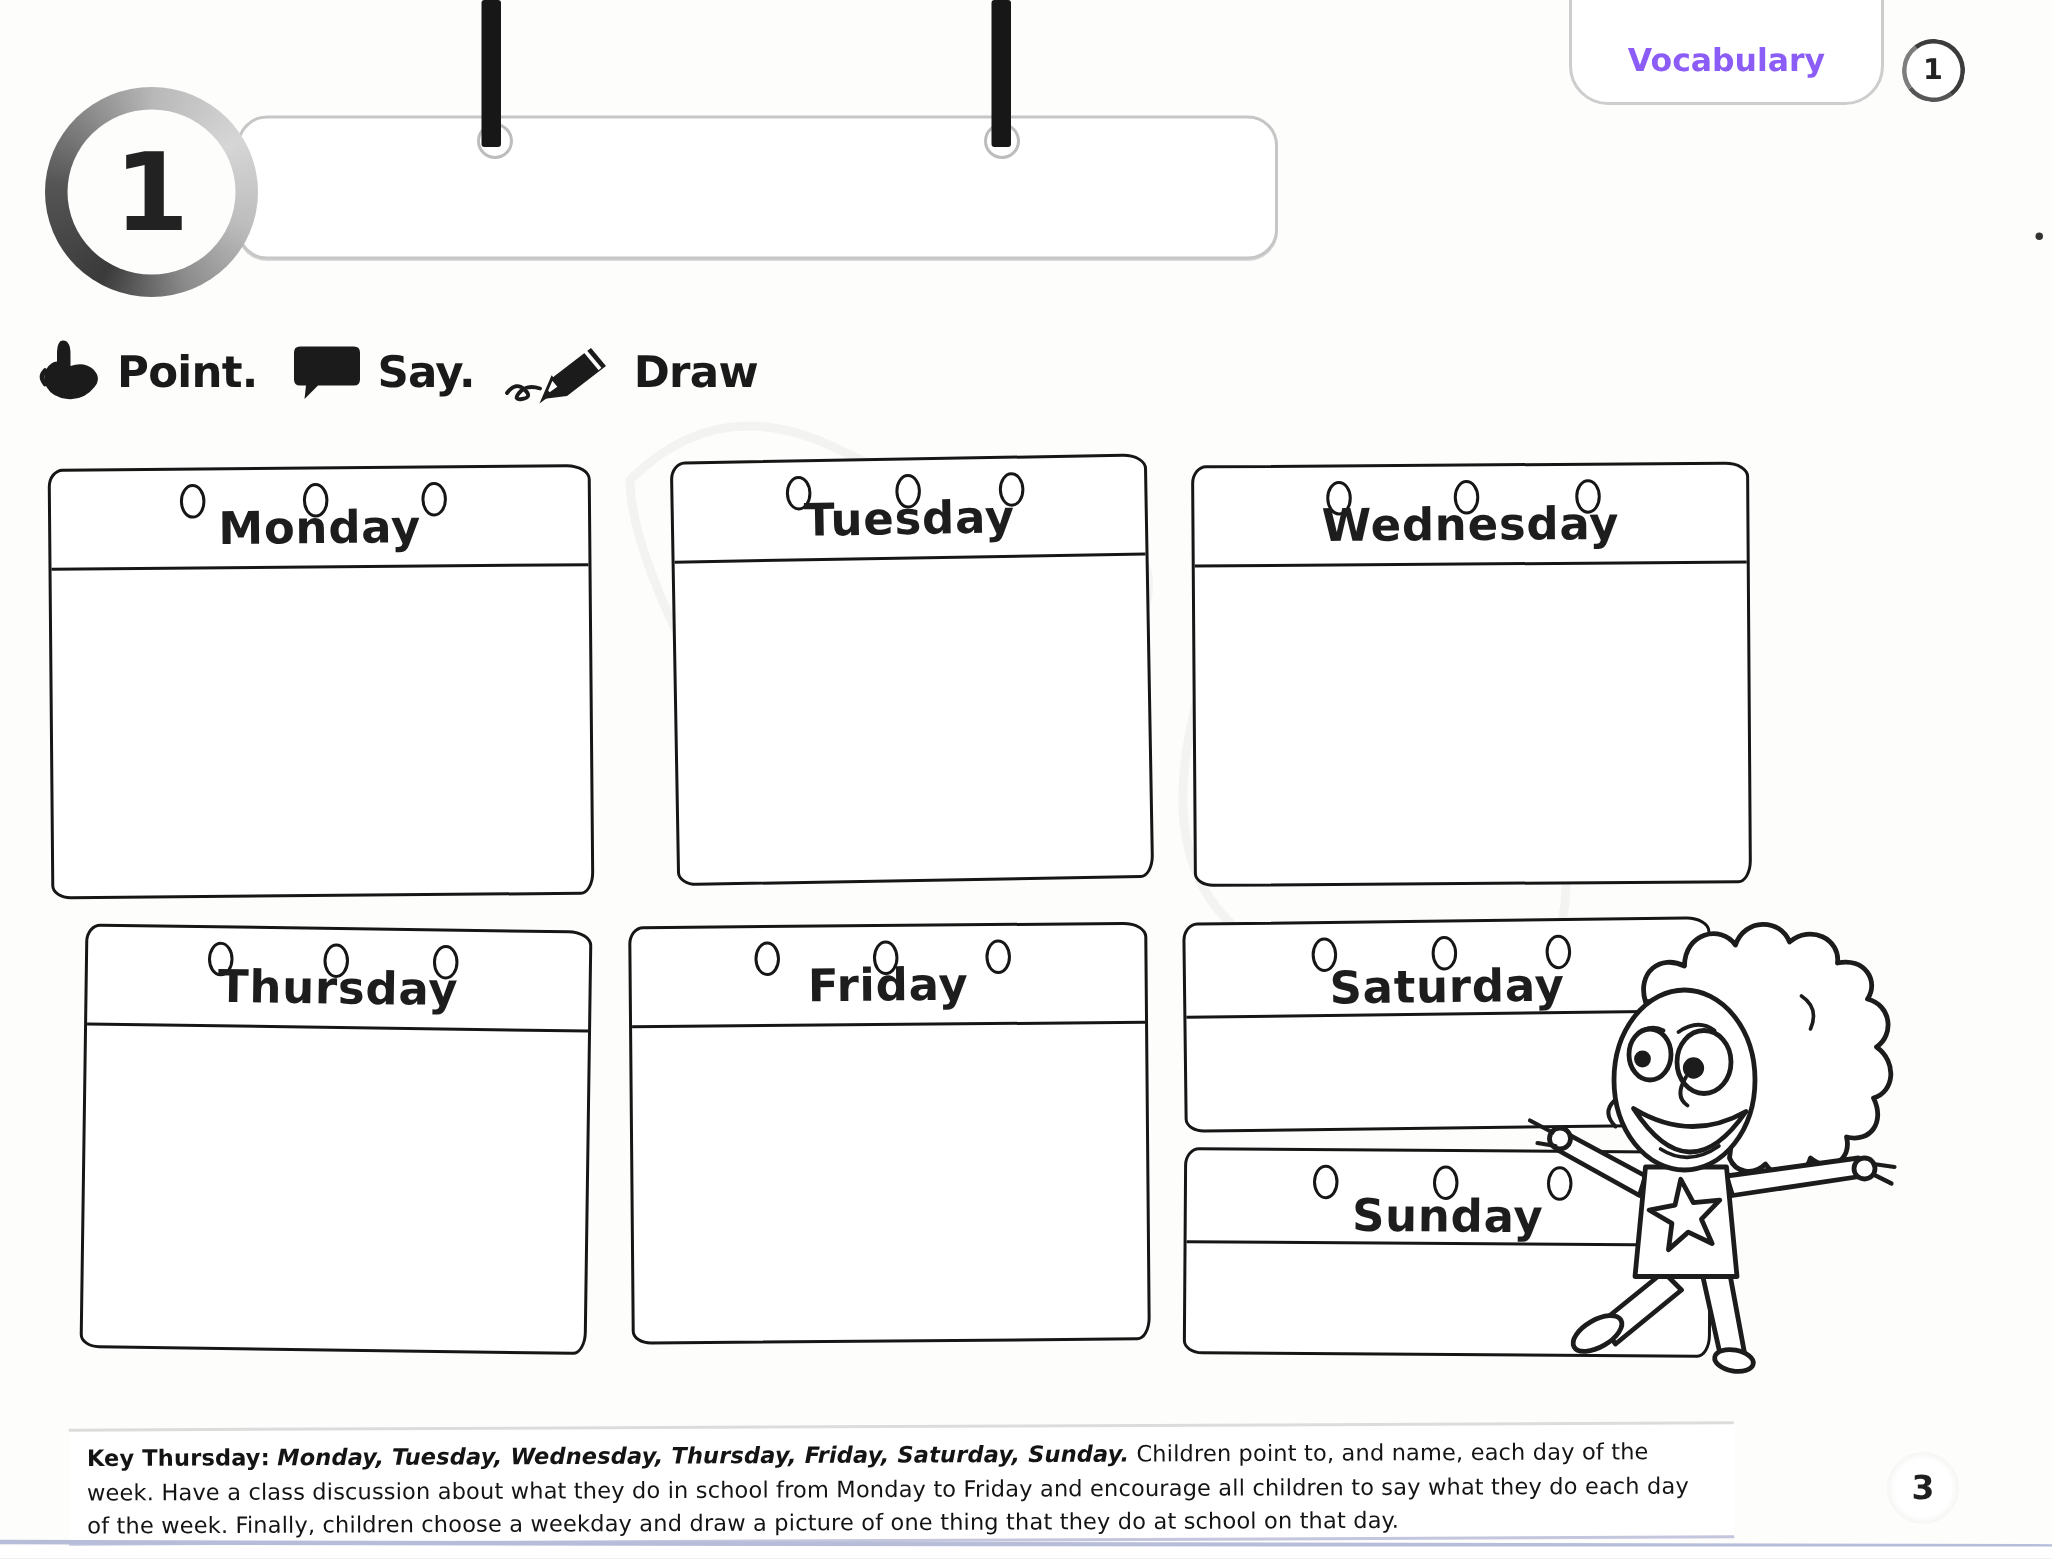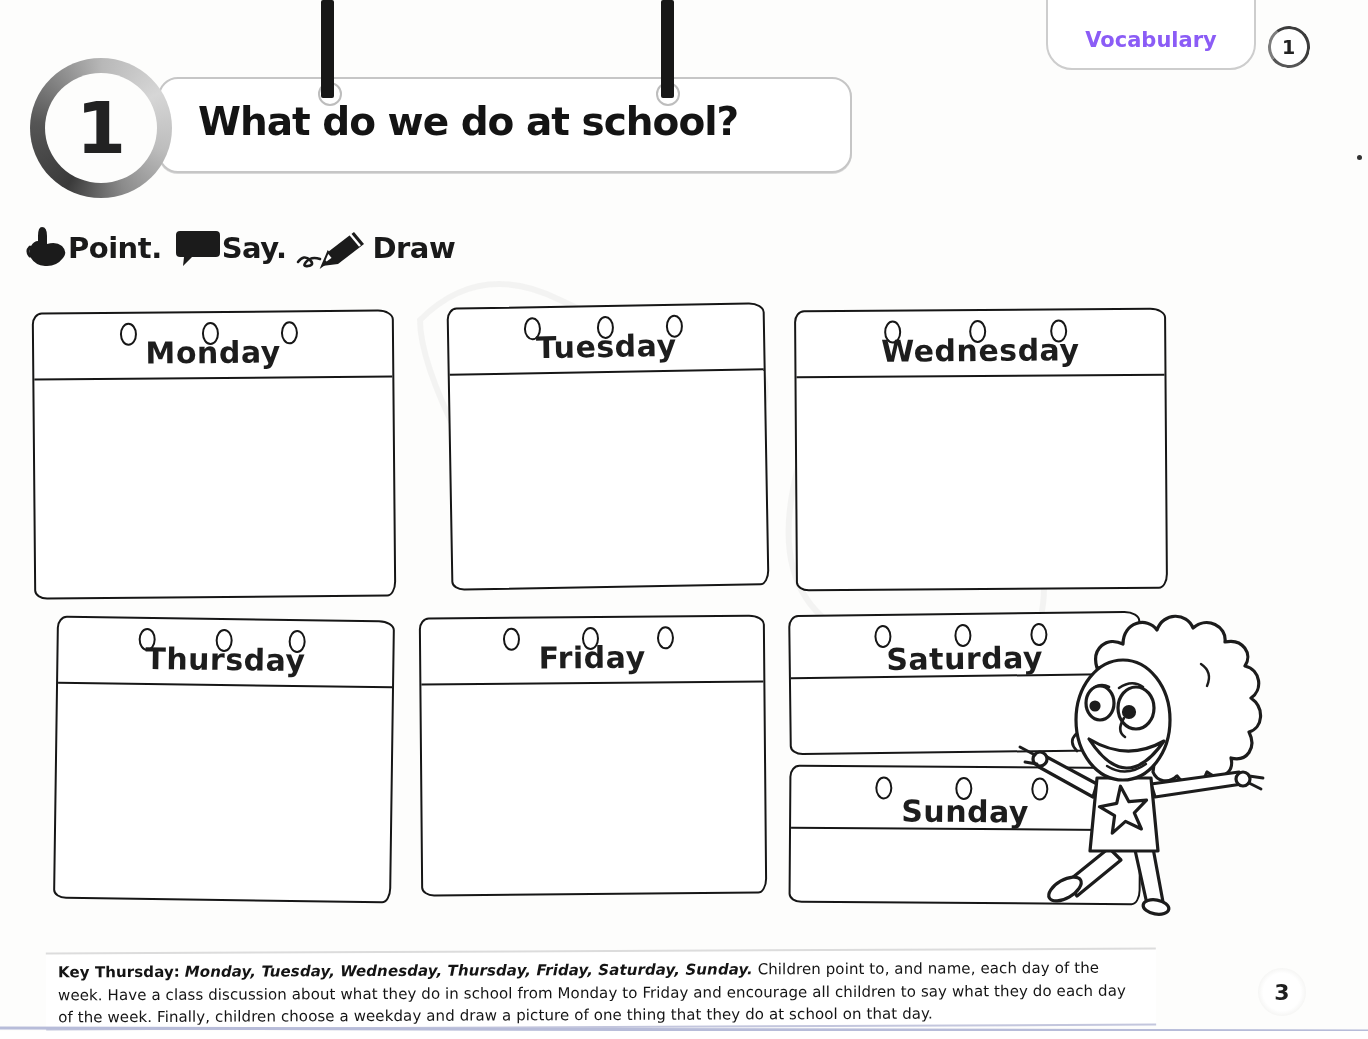--- a/index.html
+++ b/index.html
@@ -40,21 +40,21 @@
   }
   .vocab-label{font-size:21px;font-weight:bold;color:#8b5cf6;}
   .tab-circle{
     position:absolute;left:1268px;top:26px;width:36px;height:36px;border-radius:50%;
     border:3px solid #3c3c3c;border-left-color:#7d7d7d;border-bottom-color:#565656;
     display:flex;align-items:center;justify-content:center;transform:rotate(8deg);background:#fff;
   }
   .tab-circle span{font-size:19px;font-weight:bold;transform:rotate(-8deg);color:#222;}
   .stray-dot{position:absolute;left:1357px;top:155px;width:5px;height:5px;background:#333;border-radius:50%;}
   
-  .instr{position:absolute;left:26px;top:220px;height:56px;display:flex;align-items:center;}
+  .instr{position:absolute;left:26px;top:220px;height:56px;display:flex;align-items:center;gap:10px;}
   .instr-label{font-size:29px;font-weight:bold;color:#1a1a1a;letter-spacing:-.5px;}
   .instr svg{display:block;}
   
   .card{
     position:absolute;background:#fff;border:2.5px solid #161616;
     border-radius:10px 16px 9px 13px / 12px 10px 15px 9px;box-sizing:border-box;
   }
   .card-header{position:relative;border-bottom:2.5px solid #161616;box-sizing:border-box;}
   .tall .card-header{height:66px;} .short .card-header{height:62px;}
   .hole{position:absolute;top:9px;width:13px;height:19px;border:2.2px solid #161616;border-radius:50%;background:#fff;}
@@ -100,21 +100,20 @@
 <div class="page">
 
   <svg class="ghost" width="900" height="600" style="left:380px;top:200px">
     <path d="M40,120 q60,-60 140,-20 t160,30 q80,50 20,110 t-120,60 q-120,20 -160,-60 t-40,-120z" fill="none" stroke="#555" stroke-width="6"></path>
     <path d="M420,260 q100,-40 180,20 t60,140 q-80,60 -180,20 t-60,-180z" fill="none" stroke="#555" stroke-width="6"></path>
   </svg>
 
   <div class="banner">
     <span class="nail-hole nh-1"></span>
     <span class="nail-hole nh-2"></span>
-    <div class="page-title">What do we do at school?</div>
   </div>
   <div class="hang-bar bar-1"></div>
   <div class="hang-bar bar-2"></div>
 
   <div class="badge">
     <div class="badge-inner">
       <span class="badge-num">1</span>
     </div>
   </div>
 

